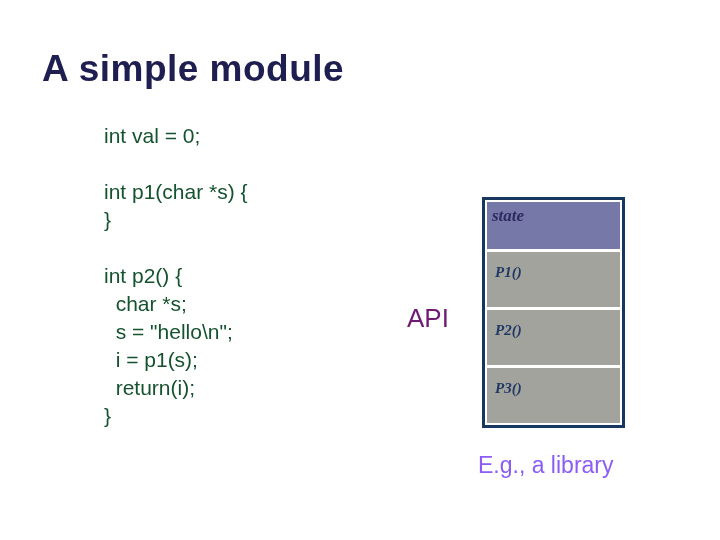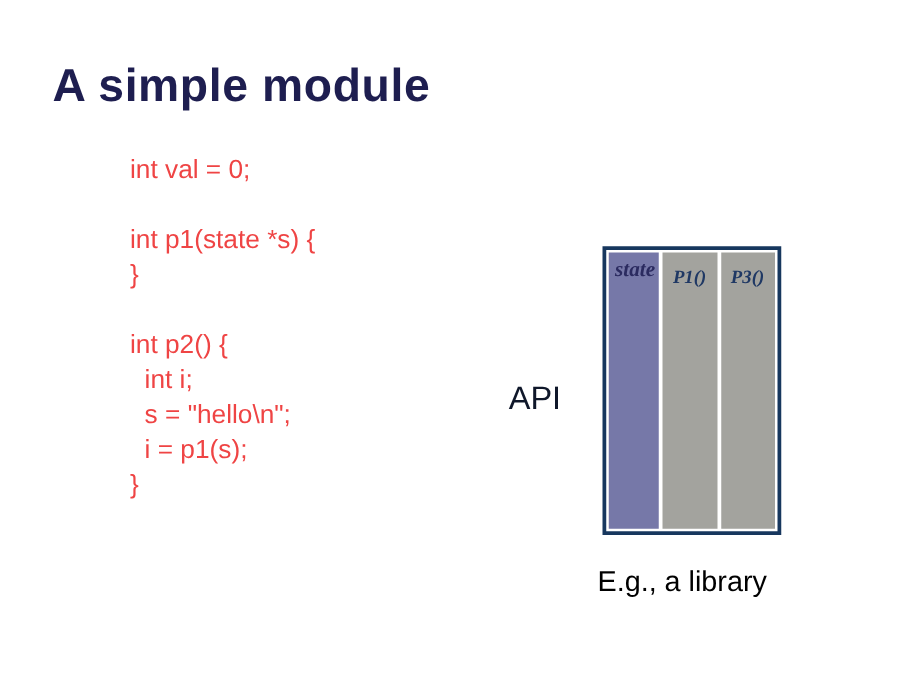--- a/index.html
+++ b/index.html
@@ -31,41 +31,41 @@
     left: 104px;
     top: 122px;
   }
   .code-block {
     margin: 0 0 28px 0;
   }
   .code-line {
     white-space: pre;
     font-size: 21px;
     line-height: 28px;
-    color: #ef4444;
+    color: #14532d;
   }
   .api-label {
     position: absolute;
     left: 407px;
     top: 303px;
     font-size: 26px;
-    color: #0f172a;
+    color: #701a75;
     white-space: nowrap;
   }
   .module-box {
     position: absolute;
     left: 482px;
     top: 197px;
     width: 143px;
     height: 231px;
     box-sizing: border-box;
     border: 3px solid #17375E;
     background: #ffffff;
     display: flex;
-    flex-direction: row;
+    flex-direction: column;
     gap: 3px;
     padding: 2px;
   }
   .box-section {
     flex: 1;
     font-family: "Liberation Serif", serif;
     font-weight: bold;
     font-style: italic;
   }
   .box-header {
@@ -78,51 +78,53 @@
     background: #A3A39E;
     color: #1F3864;
     font-size: 15px;
     padding: 12px 0 0 8px;
   }
   .caption {
     position: absolute;
     left: 478px;
     top: 452px;
     font-size: 23px;
-    color: #000000;
+    color: #8b5cf6;
     white-space: nowrap;
   }
 </style>
 </head>
 <body>
 
 <div class="slide">
 
   <h1 class="slide-title">A simple module</h1>
 
   <div class="code-area">
     <div class="code-block">
       <div class="code-line">int val = 0;</div>
     </div>
     <div class="code-block">
-      <div class="code-line">int p1(state *s) {</div>
+      <div class="code-line">int p1(char *s) {</div>
       <div class="code-line">}</div>
     </div>
     <div class="code-block">
       <div class="code-line">int p2() {</div>
-      <div class="code-line">  int i;</div>
+      <div class="code-line">  char *s;</div>
       <div class="code-line">  s = "hello\n";</div>
       <div class="code-line">  i = p1(s);</div>
+      <div class="code-line">  return(i);</div>
       <div class="code-line">}</div>
     </div>
   </div>
 
   <div class="api-label">API</div>
 
   <div class="module-box">
     <div class="box-section box-header">state</div>
     <div class="box-section box-row">P1()</div>
+    <div class="box-section box-row">P2()</div>
     <div class="box-section box-row">P3()</div>
   </div>
 
   <div class="caption">E.g., a library</div>
 
 </div>
 
 </body></html>

